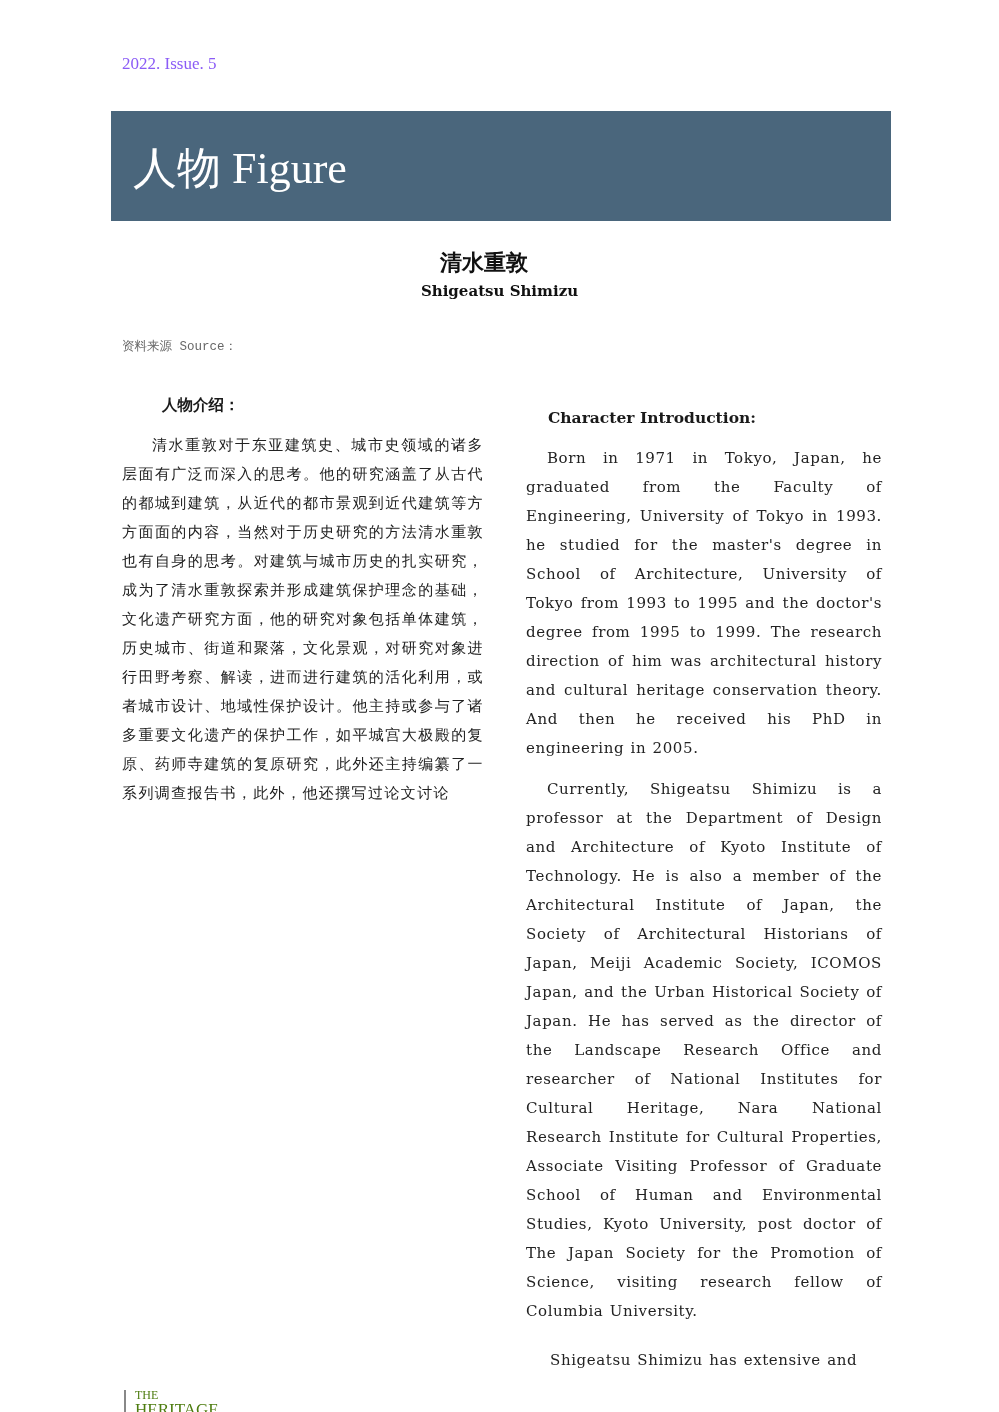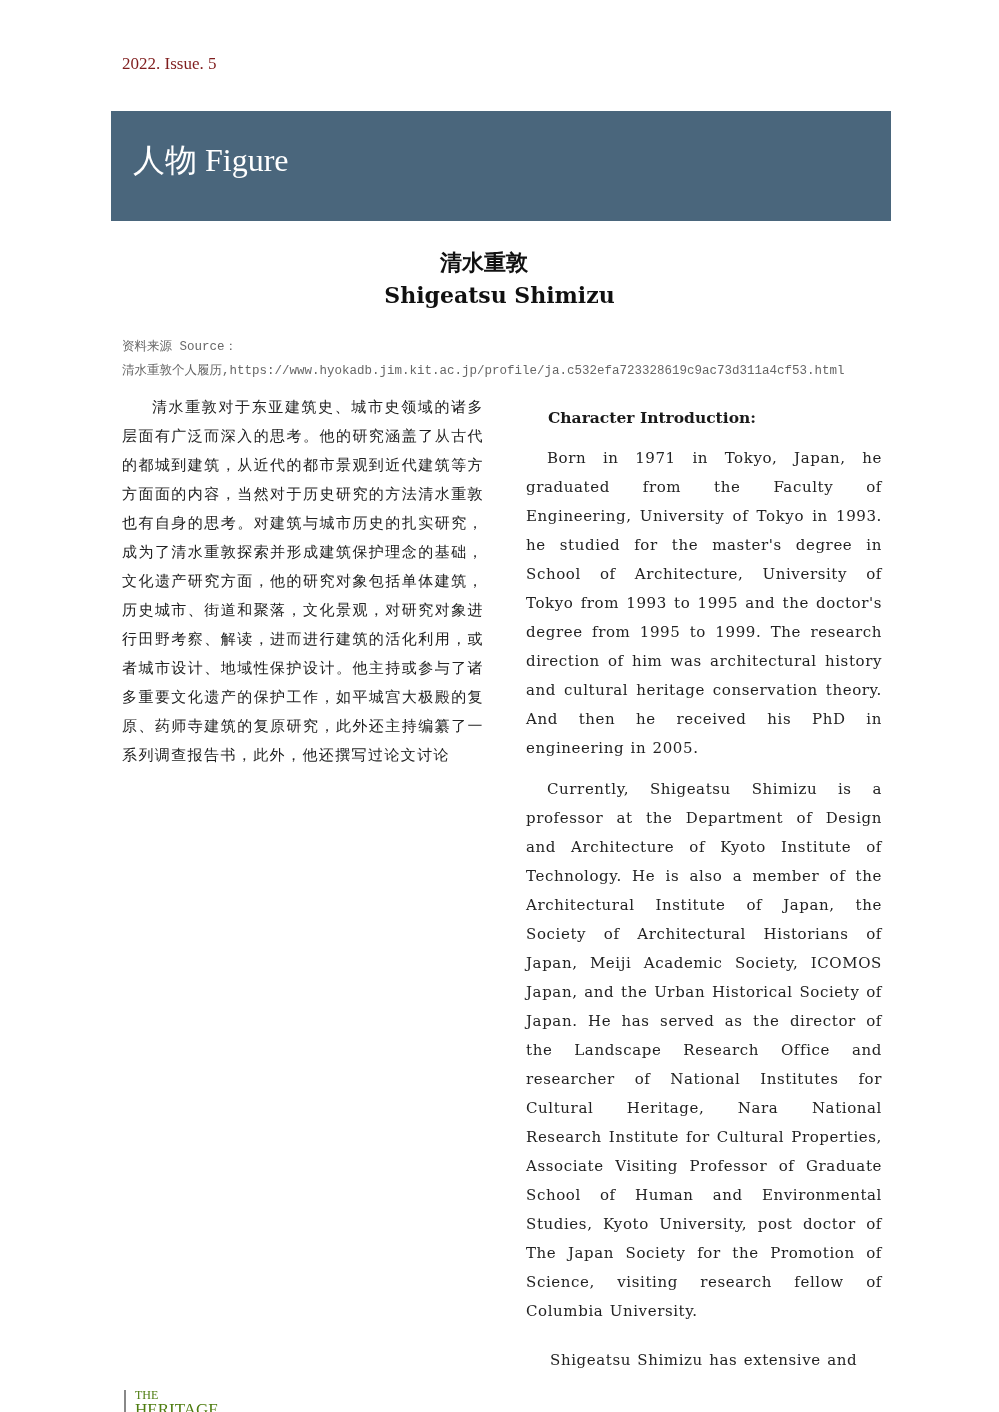--- a/index.html
+++ b/index.html
@@ -1,21 +1,21 @@
 <!DOCTYPE html>
 <html><head>
   <meta charset="utf-8">
   <style>
     html, body { margin: 0; padding: 0; background: #ffffff; }
     body { width: 999px; height: 1412px; position: relative; overflow: hidden; color: #1a1a1a; }
-    .issue { position: absolute; left: 122px; top: 54px; font-family: "Liberation Serif", serif; font-size: 17px; color: #7f1d1d; }
+    .issue { position: absolute; left: 122px; top: 54px; font-family: "Liberation Serif", serif; font-size: 17px; color: #8b5cf6; }
     .banner { position: absolute; left: 111px; top: 111px; width: 780px; height: 110px; background: #4a667c; }
-    .banner-title { position: absolute; left: 22px; top: 28px; font-family: "Liberation Serif", serif; font-size: 32px; color: #ffffff; letter-spacing: 0px; }
+    .banner-title { position: absolute; left: 22px; top: 28px; font-family: "Liberation Serif", serif; font-size: 44px; color: #ffffff; letter-spacing: 0px; }
     .name-cn { position: absolute; left: 0; width: 968px; top: 248px; text-align: center; font-family: "DejaVu Sans", sans-serif; font-weight: bold; font-size: 22px; color: #111; }
-    .name-en { position: absolute; left: 0; width: 999px; top: 282px; text-align: center; font-family: "DejaVu Serif", serif; font-weight: bold; font-size: 22px; color: #111; }
+    .name-en { position: absolute; left: 0; width: 999px; top: 282px; text-align: center; font-family: "DejaVu Serif", serif; font-weight: bold; font-size: 15px; color: #111; }
     .source { position: absolute; left: 122px; top: 335px; font-family: Liberation Mono, monospace; font-size: 12.5px; color: #666; line-height: 24px; white-space: nowrap; }
     .col-left { position: absolute; left: 122px; top: 393px; width: 362px; font-family: "DejaVu Serif", serif; }
     .col-right { position: absolute; left: 526px; top: 406px; width: 356px; font-family: "DejaVu Serif", serif; }
     .heading-cn { font-family: "DejaVu Sans", sans-serif; font-weight: bold; font-size: 15.5px; margin: 0 0 14px 40px; height: 24px; line-height: 24px; }
     .heading-en { font-weight: bold; font-size: 15.5px; margin: 0 0 14px 22px; height: 24px; line-height: 24px; }
     .p-cn { font-size: 15px; line-height: 29px; text-align: justify; text-indent: 2em; letter-spacing: 1.4px; margin: 0 0 12px 0; color: #222; font-family: "DejaVu Sans", sans-serif; }
     .p-en { font-size: 15px; line-height: 29px; text-align: justify; text-indent: 1.4em; letter-spacing: 0.6px; margin: 0 0 12px 0; color: #222; word-spacing: 1px; }
     .p-en.last { text-indent: 1.6em; margin-top: 20px; }
     .footer { position: absolute; left: 96px; top: 1388px; height: 46px; display: flex; align-items: flex-end; }
     .page-num { font-family: "Liberation Serif", serif; font-size: 22px; color: #444; margin-top: 2px; padding-right: 6px; }
@@ -31,24 +31,24 @@
 
 <div class="banner">
   <div class="banner-title">人物 Figure</div>
 </div>
 
 <div class="name-cn">清水重敦</div>
 <div class="name-en">Shigeatsu Shimizu</div>
 
 <div class="source">
   <div>资料来源 Source：</div>
-  <div>清水重敦个人履历,https://www.hyokadb.jim.kit.ac.jp/profile/ja.c532efa723328619c9ac73d311a4cf53.html</div>
 </div>
 
 <div class="col-left">
+  <div class="heading-cn">人物介绍：</div>
   <p class="p-cn">清水重敦对于东亚建筑史、城市史领域的诸多层面有广泛而深入的思考。他的研究涵盖了从古代的都城到建筑，从近代的都市景观到近代建筑等方方面面的内容，当然对于历史研究的方法清水重敦也有自身的思考。对建筑与城市历史的扎实研究，成为了清水重敦探索并形成建筑保护理念的基础，文化遗产研究方面，他的研究对象包括单体建筑，历史城市、街道和聚落，文化景观，对研究对象进行田野考察、解读，进而进行建筑的活化利用，或者城市设计、地域性保护设计。他主持或参与了诸多重要文化遗产的保护工作，如平城宫大极殿的复原、药师寺建筑的复原研究，此外还主持编纂了一系列调查报告书，此外，他还撰写过论文讨论</p>
 </div>
 
 <div class="col-right">
   <div class="heading-en">Character Introduction:</div>
   <p class="p-en">Born in 1971 in Tokyo, Japan, he graduated from the Faculty of Engineering, University of Tokyo in 1993. he studied for the master's degree in School of Architecture, University of Tokyo from 1993 to 1995 and the doctor's degree from 1995 to 1999. The research direction of him was architectural history and cultural heritage conservation theory. And then he received his PhD in engineering in 2005.</p>
   <p class="p-en">Currently, Shigeatsu Shimizu is a professor at the Department of Design and Architecture of Kyoto Institute of Technology. He is also a member of the Architectural Institute of Japan, the Society of Architectural Historians of Japan, Meiji Academic Society, ICOMOS Japan, and the Urban Historical Society of Japan. He has served as the director of the Landscape Research Office and researcher of National Institutes for Cultural Heritage, Nara National Research Institute for Cultural Properties, Associate Visiting Professor of Graduate School of Human and Environmental Studies, Kyoto University, post doctor of The Japan Society for the Promotion of Science, visiting research fellow of Columbia University.</p>
   <p class="p-en last">Shigeatsu Shimizu has extensive and</p>
 </div>
 

